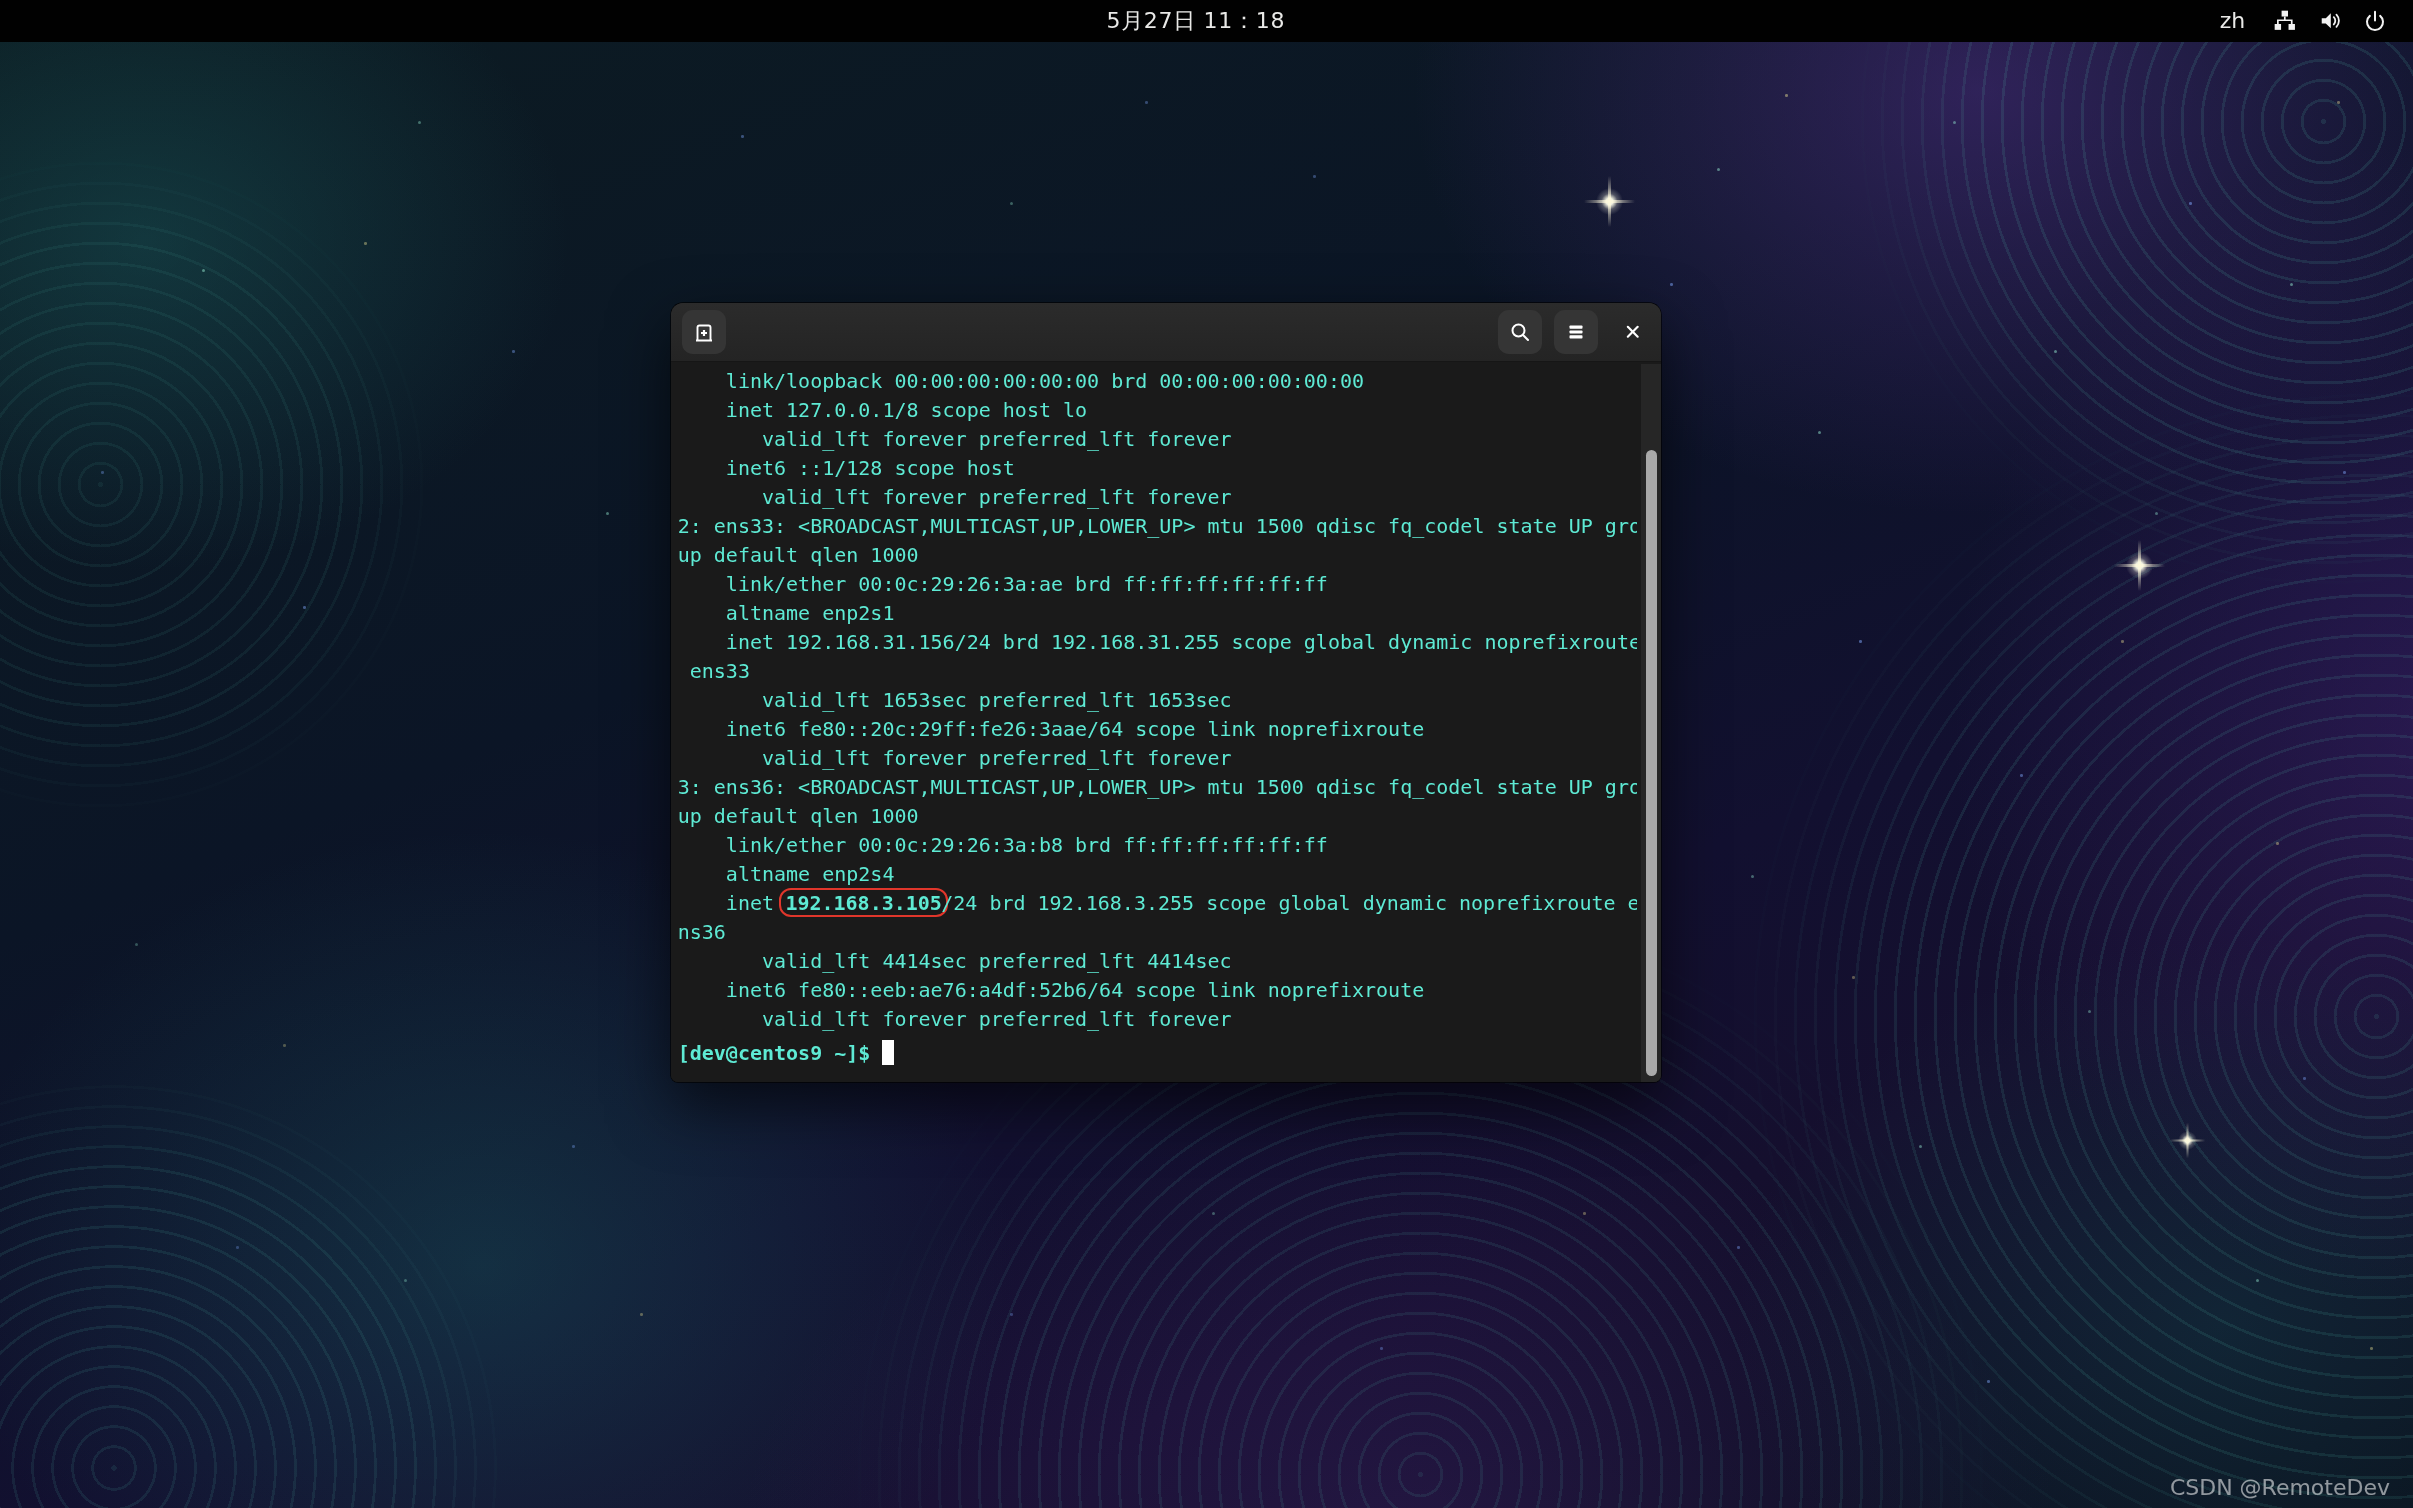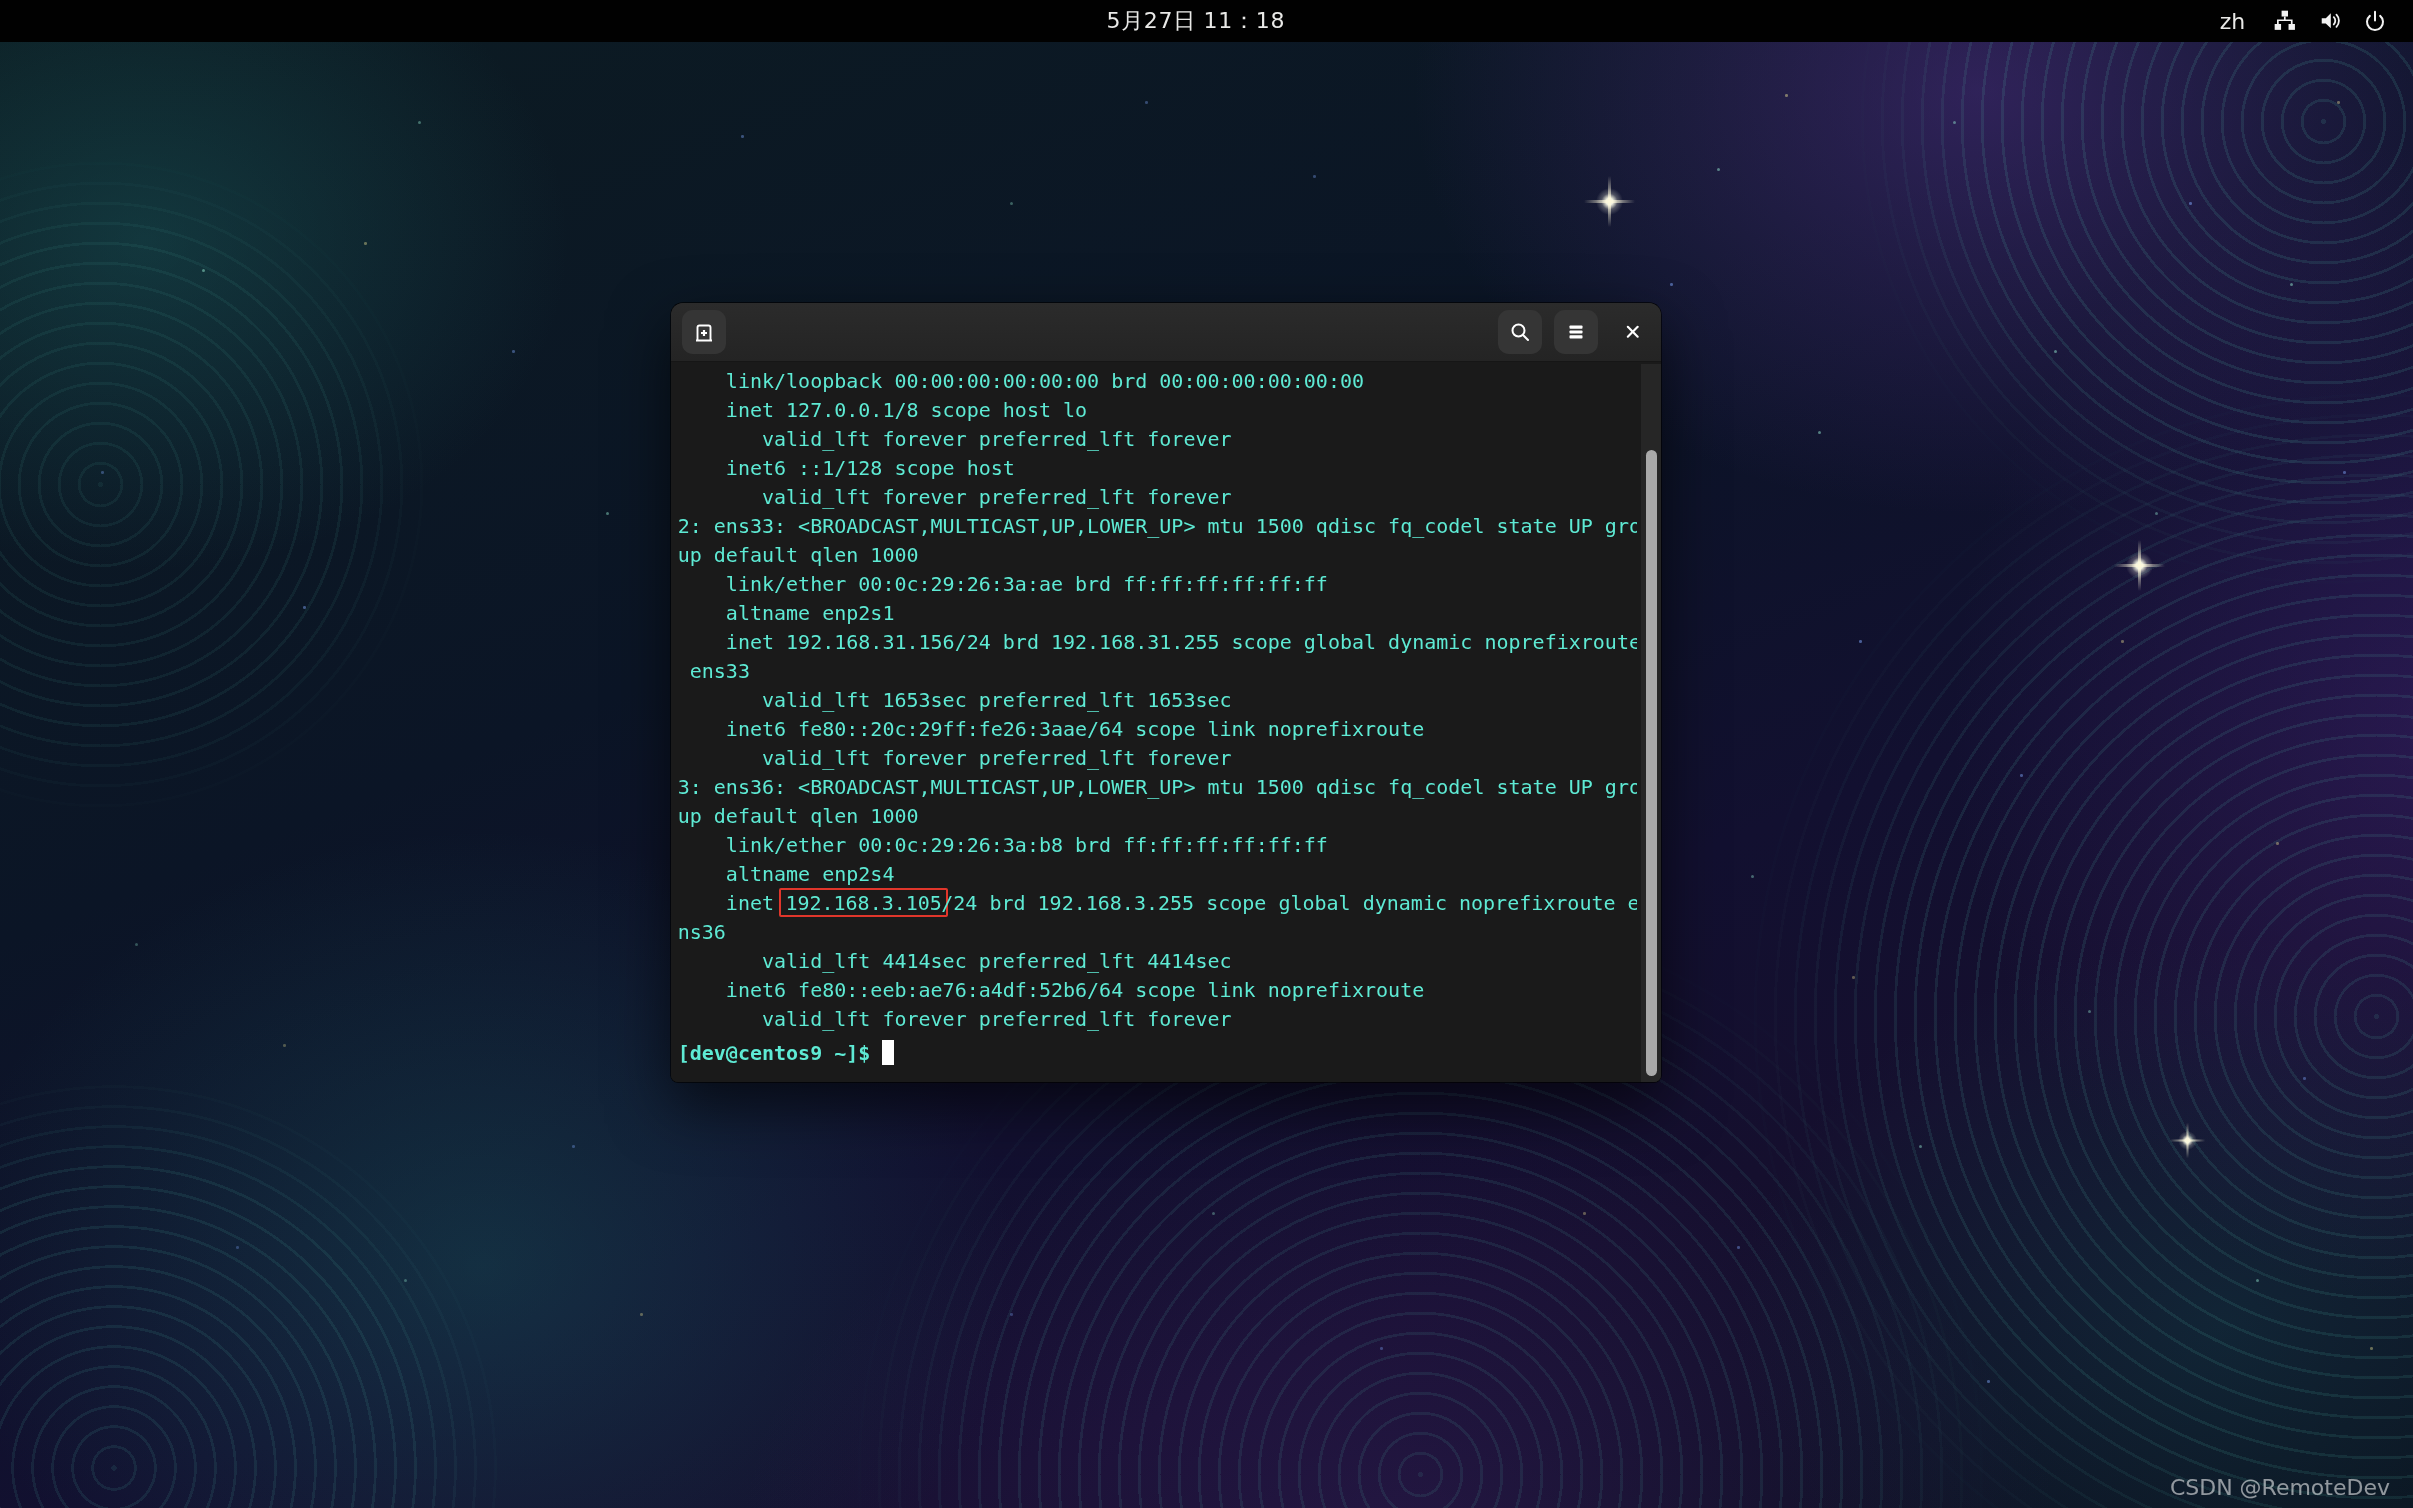--- a/index.html
+++ b/index.html
@@ -52,21 +52,21 @@
   .g2{left:2114px;top:540px;}
   .g3{left:2162px;top:1115px;transform:scale(.7);}
 
   
   .topbar{position:absolute;left:0;top:0;width:2413px;height:42px;background:#010101;color:#e9e9e7;
     display:flex;align-items:center;font-size:22px;z-index:5;}
   .topbar button{background:none;border:none;color:inherit;font:inherit;display:flex;align-items:center;cursor:default;padding:0;}
   .tb-left{display:flex;align-items:center;gap:38px;padding-left:20px;flex:1;}
   .tb-item{gap:10.8px;}
   .tb-clock{position:absolute;left:50%;top:0;height:42px;transform:translateX(-56%);font-weight:bold;letter-spacing:0.7px;}
-  .tb-right{display:flex;align-items:center;gap:27px;padding-right:25.6px;margin-left:auto;}
+  .tb-right{display:flex;align-items:flex-start;gap:27px;padding-right:25.6px;margin-left:auto;}
   .tb-right .sys{gap:20px;}
   .icon{display:inline-flex;align-items:center;justify-content:center;}
   .icon svg{display:block;}
 
   
   .window{position:absolute;left:671px;top:303px;width:990px;height:779px;border-radius:12px 12px 6.7px 6.7px;
     box-shadow:0 23px 61px rgba(0,0,0,.62), 0 0 0 0.7px rgba(0,0,0,.85);z-index:4;overflow:hidden;background:#1a1a1a;}
   .titlebar{position:absolute;left:0;top:0;right:0;height:59px;background:linear-gradient(#2b2b2b,#242424);
     border-bottom:1.3px solid #161616;display:flex;align-items:center;padding:0 10.8px;box-sizing:border-box;}
   .titlebar .title{position:absolute;left:0;right:0;text-align:center;color:#ffffff;font-size:21px;font-weight:bold;pointer-events:none;}
@@ -75,21 +75,21 @@
   .tbtn.flat{background:transparent;width:35px;}
   .tb-actions{margin-left:auto;display:flex;align-items:center;gap:12px;z-index:2;}
   .tb-actions .tbtn:last-child{margin-left:5.4px;}
 
   .terminal{position:absolute;left:0;top:61px;right:0;bottom:0;background:#1a1a1a;}
   .output,.prompt-line{font-family:"DejaVu Sans Mono","Liberation Mono",monospace;font-size:20px;
     line-height:29px;color:#5eead4;white-space:pre;}
   .output{position:absolute;left:6.7px;top:2.7px;right:24px;overflow:hidden;}
   .term-line{height:29px;}
   .prompt-line{position:absolute;left:6.7px;top:675px;font-weight:bold;}
-  .red-box{border:2.7px solid #e0362b;border-radius:2px;padding:0.7px 4px;margin:-0.7px -6.7px;}
+  .red-box{border:2.7px solid #e0362b;border-radius:12px;padding:0.7px 4px;margin:-0.7px -6.7px;font-weight:bold;}
   .cursor{display:inline-block;width:12px;height:25px;background:#ffffff;vertical-align:-4.7px;}
   .scroll-track{position:absolute;right:0;top:0;bottom:0;width:20px;background:#262626;}
   .scroll-thumb{position:absolute;right:4px;top:86px;width:10.8px;height:626px;border-radius:6px;background:#a9a9a9;}
 
   .watermark{position:absolute;right:23px;bottom:8px;font-size:22px;color:rgba(255,255,255,.55);z-index:6;}
 </style>
 </head>
 <body>
 
 <div class="desktop">

